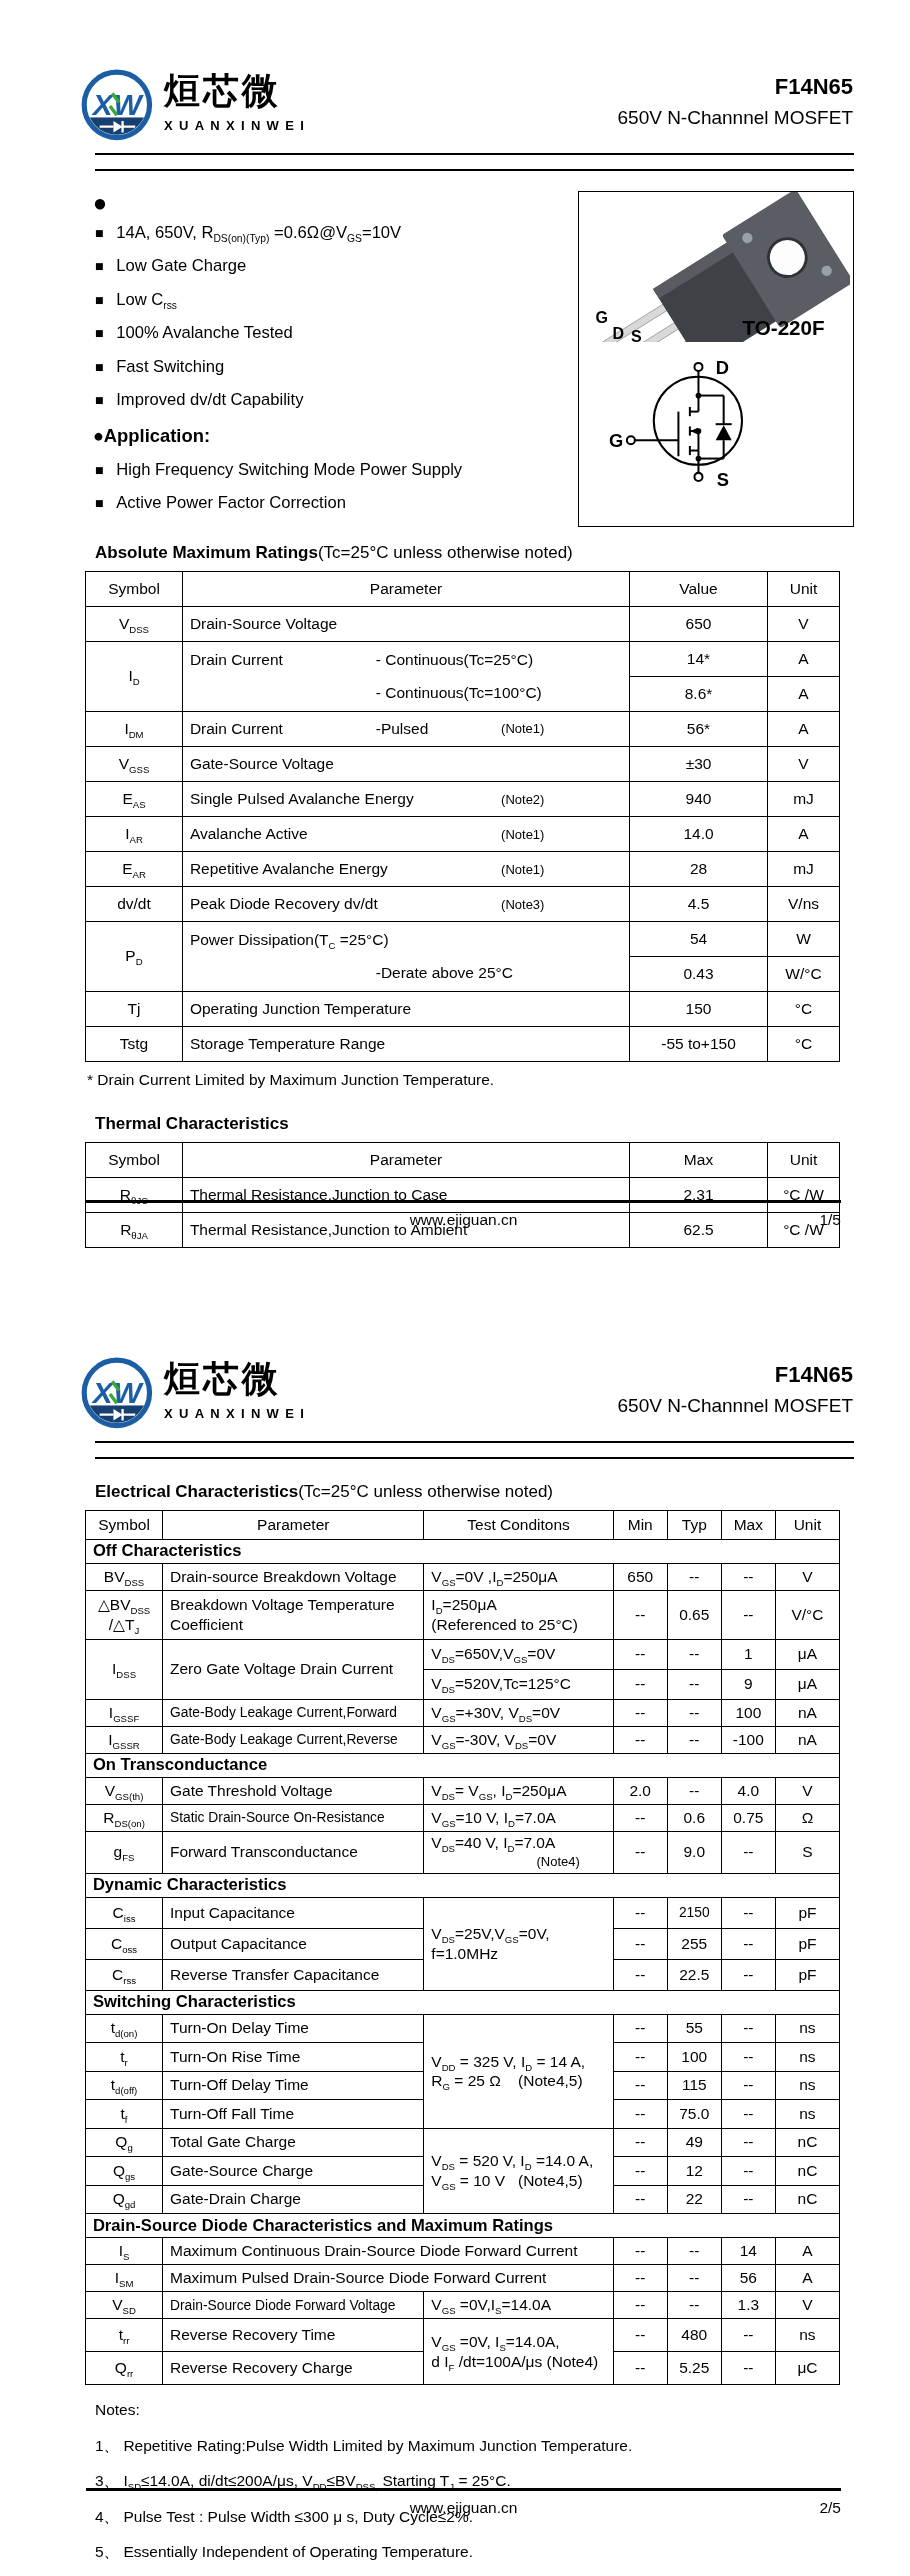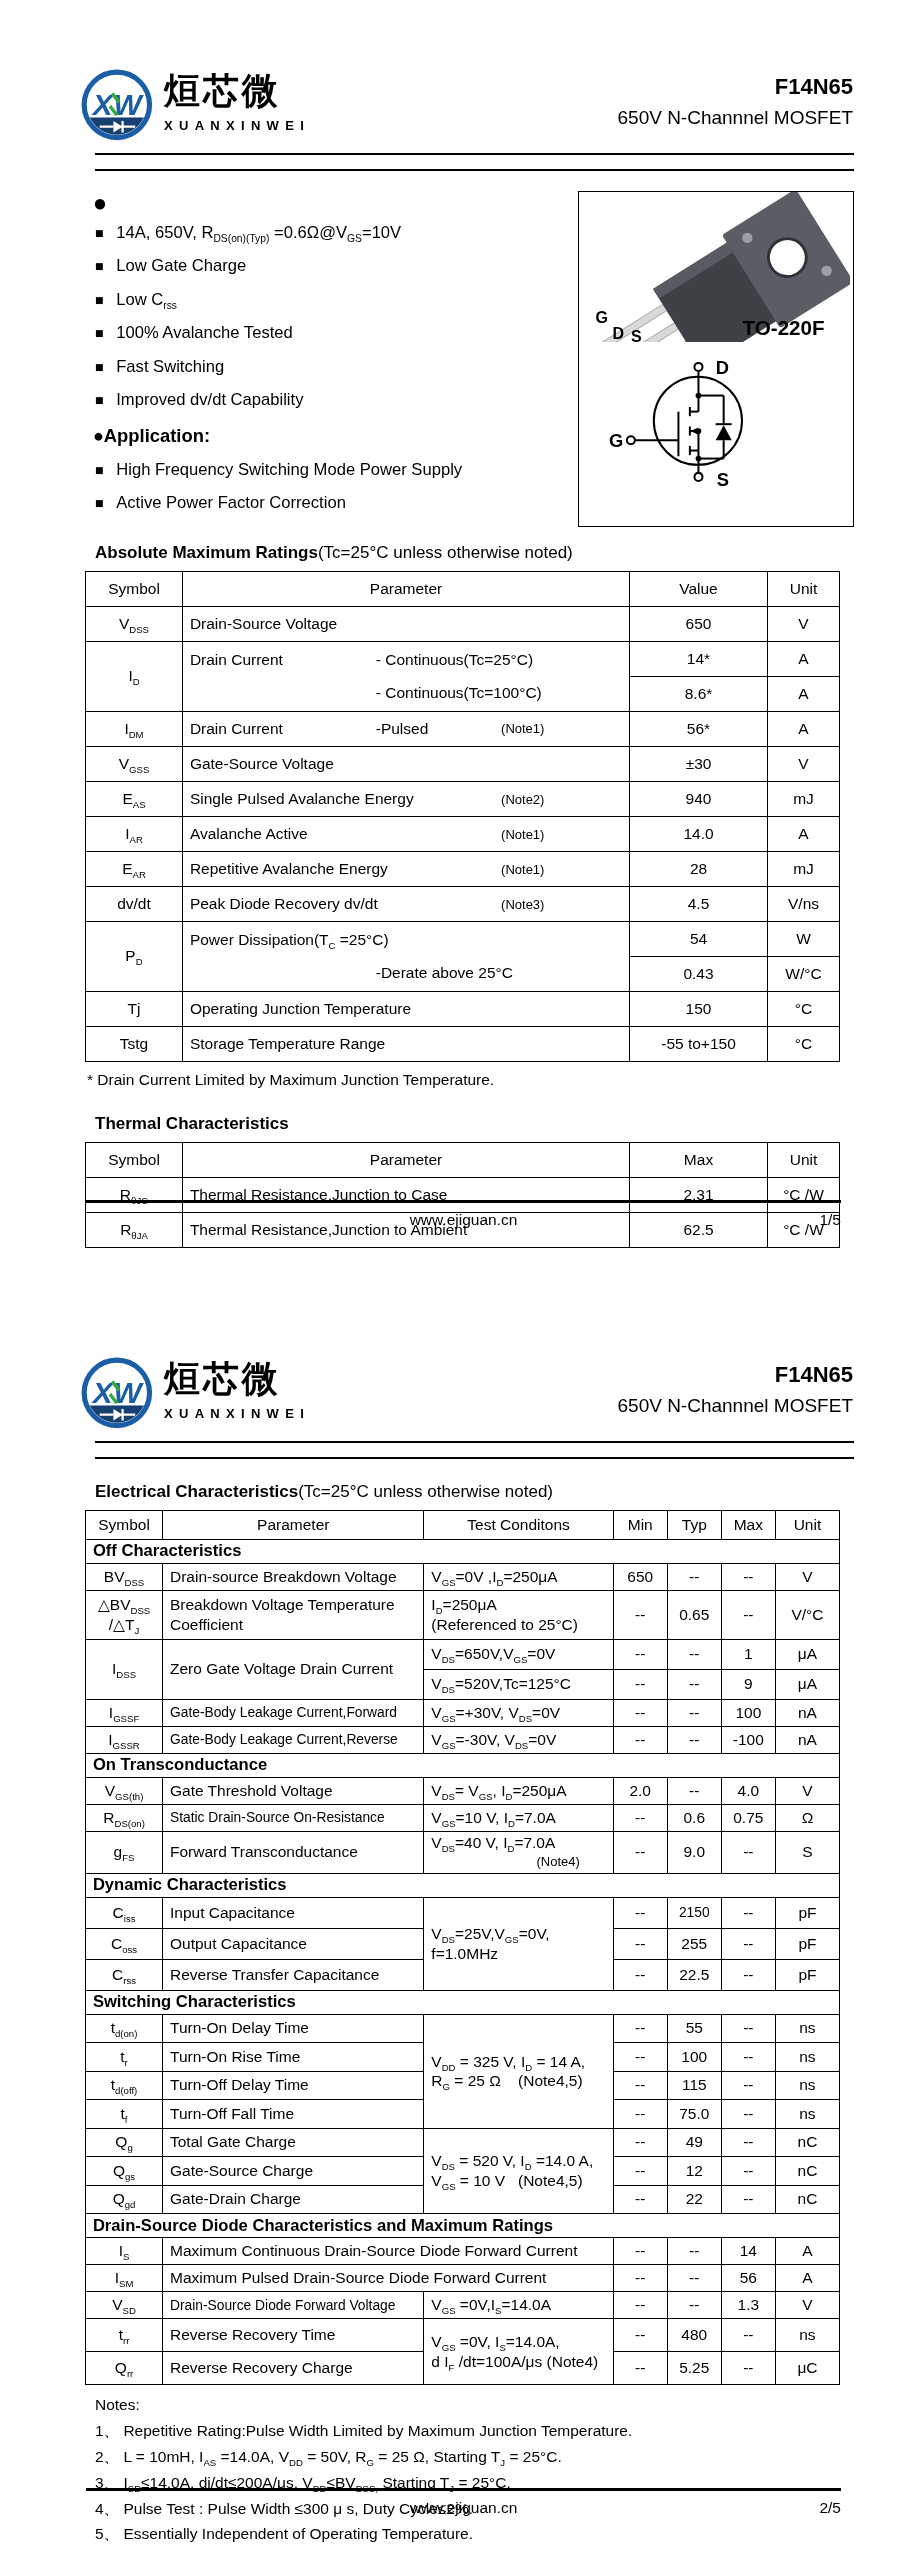--- a/index.html
+++ b/index.html
@@ -49,21 +49,21 @@
   tr.r84>td{height:48px;}
   tr.r72>td{height:41px;}
   tr.r52>td{height:30px;}
   tr.r48>td{height:27.5px;}
   tr.r56>td{height:32px;}
   .c2{line-height:19.5px;text-align:left;}
   .c2 .rt{text-align:right;padding-right:26px;}
   .small{font-size:13.8px;}
   
   .notes{margin:10.3px 0 0 95px;font-size:15.5px;}
-  .notes div{margin-bottom:5.2px;line-height:20.6px;}
+  .notes div{margin-bottom:5.2px;line-height:20.6px;margin-top:15px;}
   
   .pfoot{position:absolute;left:86px;width:755px;top:1200px;}
   .pfoot .bar{height:3.4px;background:#000;}
   .pfoot .row{display:flex;align-items:center;margin-top:7.5px;font-size:15.5px;}
   .pfoot .l{width:172px;}
   .pfoot .c{flex:1;text-align:center;}
   .pfoot .r{width:172px;text-align:right;}
 </style>
 </head>
 <body>
@@ -681,21 +681,20 @@
       <td>5.25</td>
       <td>--</td>
       <td>μC</td>
     </tr>
   </tbody>
     </table>
 
   <div class="notes">
     <div>Notes:</div>
     <div>1、 Repetitive Rating:Pulse Width Limited by Maximum Junction Temperature.</div>
-    <div>2、 L = 10mH, I<sub>AS</sub> =14.0A, V<sub>DD</sub> = 50V, R<sub>G</sub> = 25 Ω, Starting T<sub>J</sub> = 25°C.</div>
     <div>3、 I<sub>SD</sub>≤14.0A, di/dt≤200A/μs, V<sub>DD</sub>≤BV<sub>DSS,</sub> Starting T<sub>J</sub> = 25°C.</div>
     <div>4、 Pulse Test : Pulse Width ≤300 μ s, Duty Cycle≤2%.</div>
     <div>5、 Essentially Independent of Operating Temperature.</div>
   </div>
 
   <div class="pfoot">
     <div class="bar"></div>
     <div class="row">
       <span class="l"></span>
       <span class="c">www.ejiguan.cn</span>

